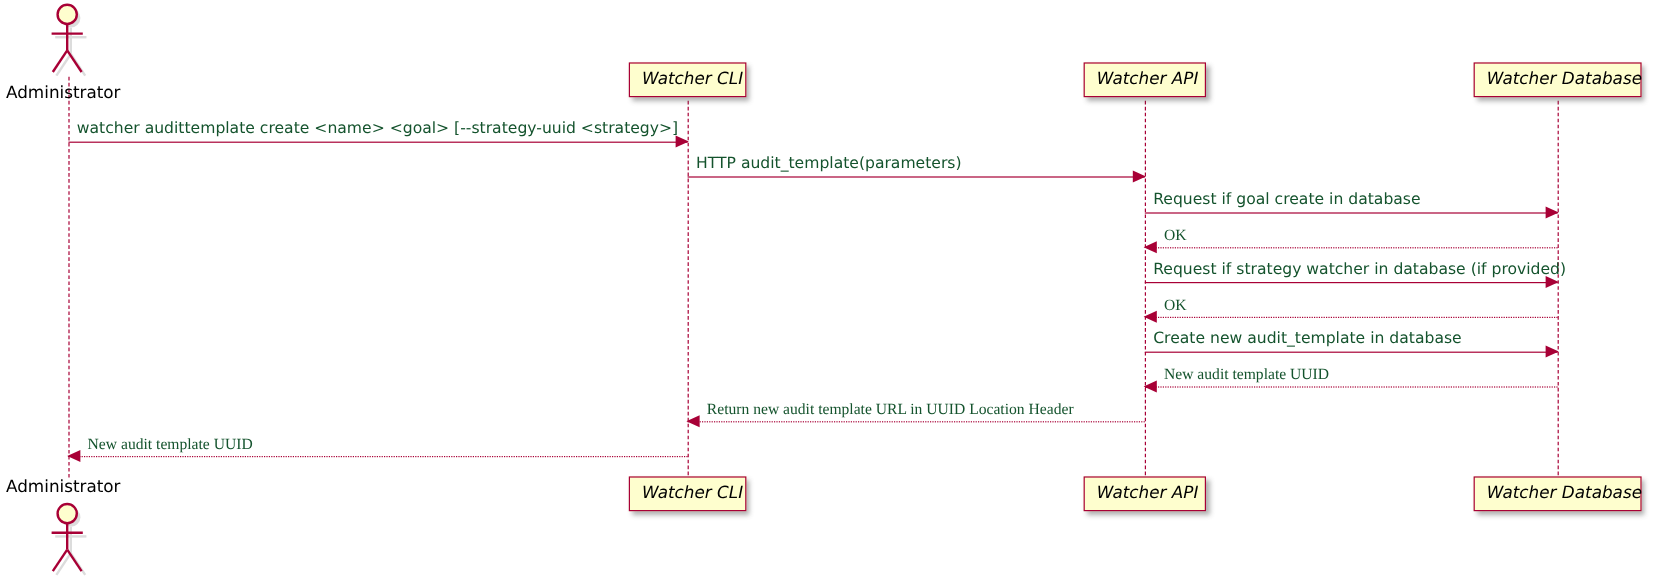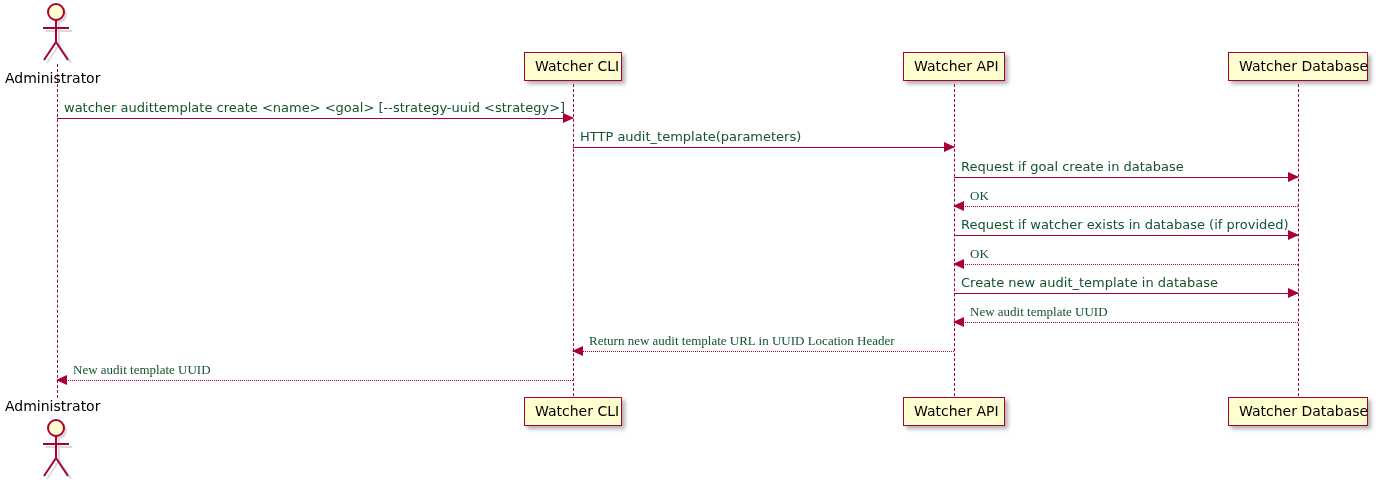--- a/index.html
+++ b/index.html
@@ -24,20 +24,21 @@
     background: #FEFECE;
     border: 1.5px solid #A80036;
     color: #000000;
     font-size: 14px;
     line-height: 1;
     text-align: center;
     padding: 6px 10px 7px 10px;
     white-space: nowrap;
     box-shadow: 3px 3px 4px rgba(80,80,80,0.45);
     z-index: 5;
+    font-style: italic;
   }
   
   .lifeline {
     position: absolute;
     width: 0;
     border-left: 1.5px dashed #A80036;
     z-index: 1;
   }
   
   .actor-fig {
@@ -171,21 +172,21 @@
 
   <div class="msg to-left dotted" style="left:954px; top:206px; width:344px;">
     <div class="line"></div>
     <div class="head"></div>
     <div class="label">OK</div>
   </div>
 
   <div class="msg to-right" style="left:954px; top:235px; width:344px;">
     <div class="line"></div>
     <div class="head"></div>
-    <div class="label">Request if watcher exists in database (if provided)</div>
+    <div class="label">Request if strategy watcher in database (if provided)</div>
   </div>
 
   <div class="msg to-left dotted" style="left:954px; top:264px; width:344px;">
     <div class="line"></div>
     <div class="head"></div>
     <div class="label">OK</div>
   </div>
 
   <div class="msg to-right" style="left:954px; top:293px; width:344px;">
     <div class="line"></div>

